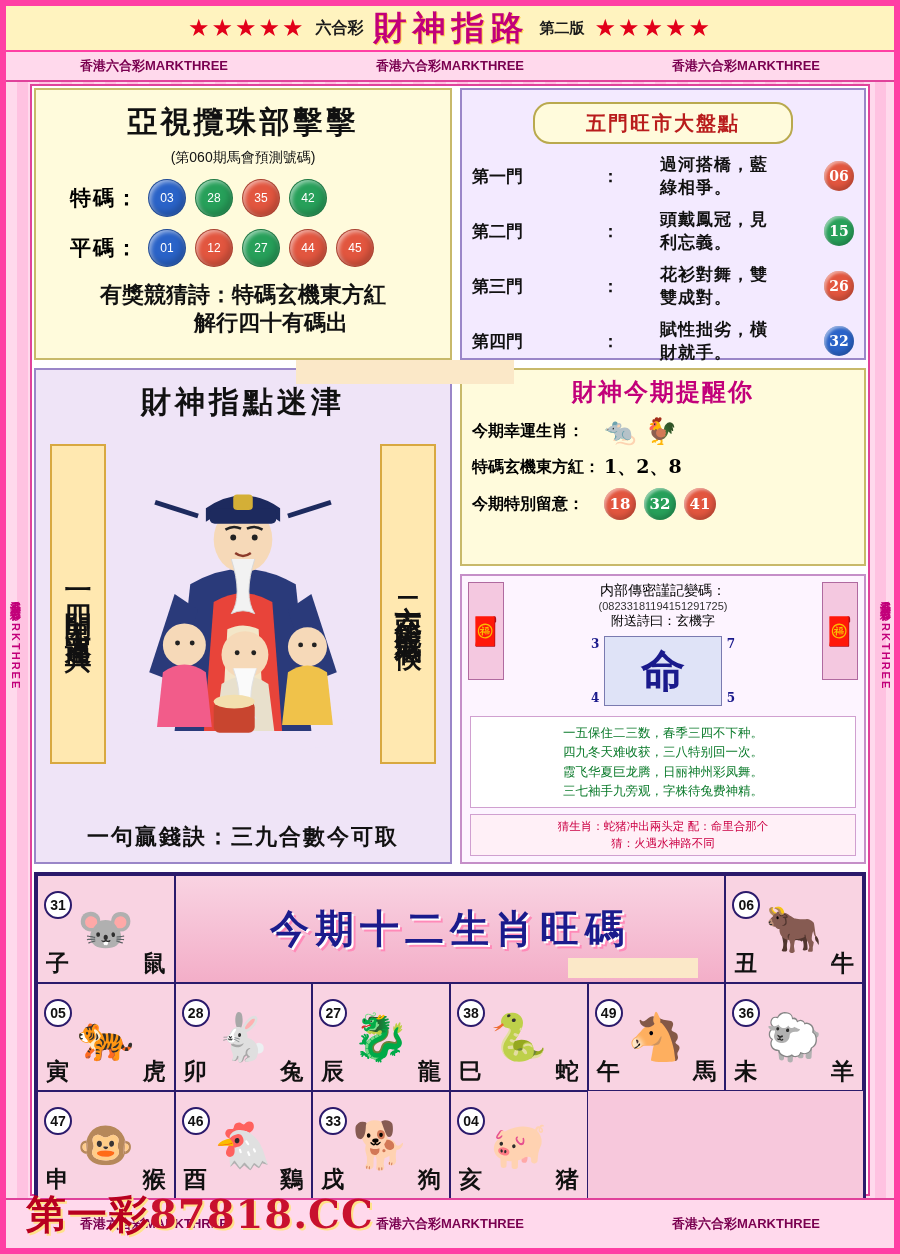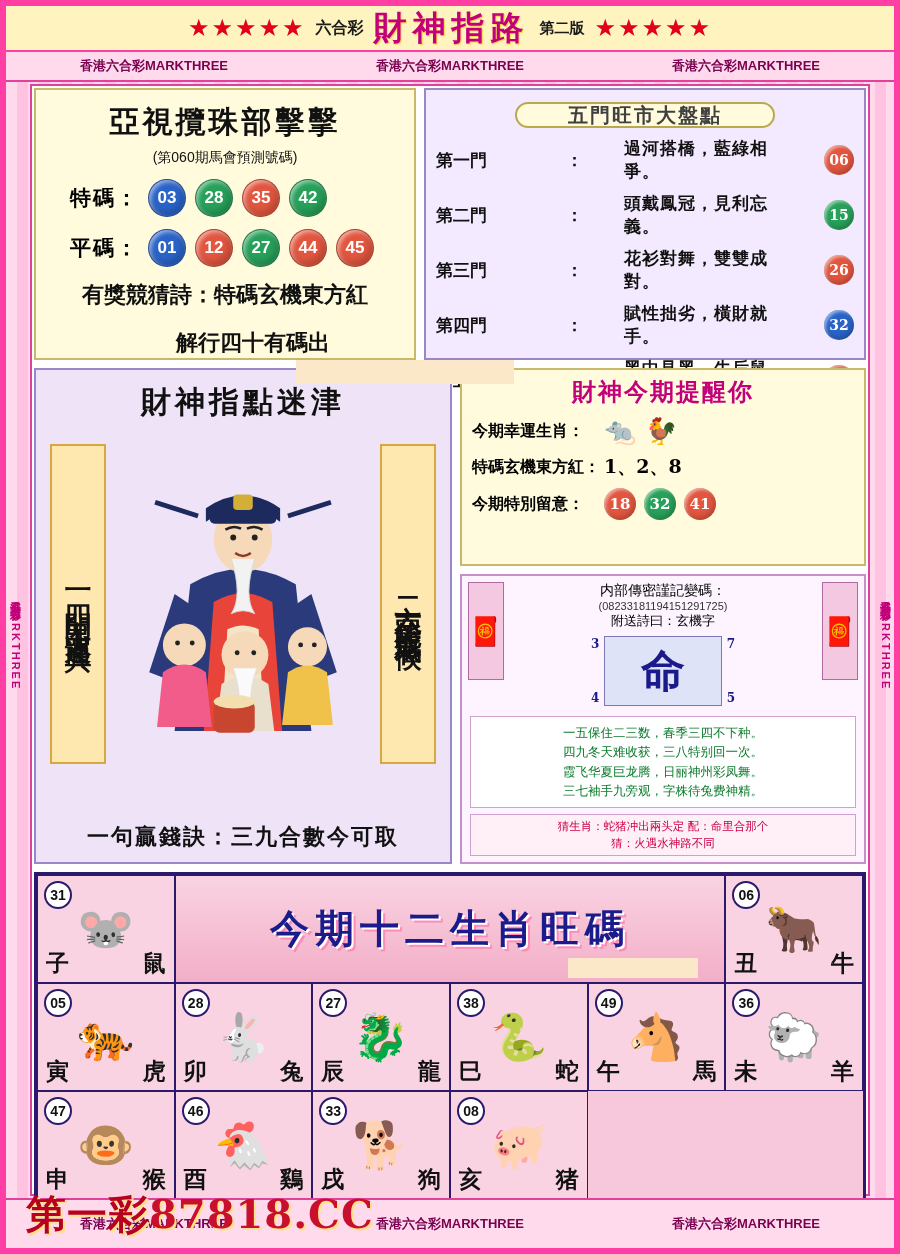--- a/index.html
+++ b/index.html
@@ -67,63 +67,63 @@
   }
   .subbanner span { white-space:nowrap; }
 
   
   .content {
     position:absolute;
     left:34px; right:34px; top:88px; bottom:62px;
   }
   .row { display:flex; gap:8px; }
   .panel-a {
-    width:382px; height:272px;
+    width:418px; height:272px;
     background:#fffbdc;
     border:2px solid #c8b96a;
     padding:8px 10px;
   }
   .title-a {
     text-align:center; font-size:30px; font-weight:bold;
     font-family:"DejaVu Serif", serif; color:#111;
     letter-spacing:3px; margin-top:4px;
   }
   .sub-a { text-align:center; font-size:14px; margin-top:6px; color:#111; }
   .ballrow { display:flex; align-items:center; gap:9px; margin-top:12px; padding-left:24px; }
   .ballrow .lbl { font-size:21px; font-weight:bold; font-family:"DejaVu Serif",serif; letter-spacing:2px;}
   .ball {
     width:38px; height:38px; border-radius:50%;
     display:flex; align-items:center; justify-content:center;
-    font-size:17px; font-weight:bold; color:#fff;
+    font-size:12px; font-weight:normal; color:#fff;
     border:1px solid rgba(0,0,0,.25);
     box-shadow:inset -3px -4px 6px rgba(0,0,0,.20), inset 2px 2px 4px rgba(255,255,255,.55);
   }
   .b-blue { background:#2a63c8; }
   .b-green{ background:#27a05a; }
   .b-red  { background:#e2563f; }
   .poem-a {
     text-align:center; font-size:22px; font-weight:bold;
     font-family:"DejaVu Serif",serif; margin-top:14px; line-height:1.25;
     color:#111;
   }
-  .poem-a .l2 { padding-left:56px;margin-top:20px; }
+  .poem-a .l2 { padding-left:56px; }
 
   
   .panel-b {
     flex:1; height:272px;
     background:#f3eaff;
     border:2px solid #9a86c8;
     padding:8px 10px;
   }
   .cap-b {
-    margin:4px auto 0; width:260px; height:26px;
+    margin:4px auto 0; width:260px; height:42px;
     background:#fffbdc; border:2px solid #b9a94e; border-radius:17px;
     display:flex; align-items:center; justify-content:center;
     font-size:20px; font-weight:bold; font-family:"DejaVu Serif",serif;
-    letter-spacing:2px; color:#404040;
+    letter-spacing:2px; color:#b91c1c;
   }
   .gate-row {
     display:flex; align-items:center; margin-top:9px; font-size:17px;
     font-family:"DejaVu Serif",serif; color:#111; font-weight:bold;gap:46px;
   }
   .gate-name { width:84px; }
   .gate-colon { width:12px; }
   .gate-text { flex:1; letter-spacing:1px; }
   .gate-ball {
     width:30px; height:30px; border-radius:50%;
@@ -228,21 +228,21 @@
     grid-template-rows:repeat(3,1fr);
     gap:0;
   }
   .zcell {
     border:1px solid #2b1a6b;
     background:#f9d3e2;
     position:relative;
     overflow:hidden;
   }
   .znum {
-    position:absolute; left:6px; top:5px;
+    position:absolute; left:6px; top:15px;
     width:28px; height:28px; border-radius:50%;
     background:#fff; border:2px solid #2b1a6b;
     display:flex; align-items:center; justify-content:center;
     font-size:14px; font-weight:bold; color:#111;
   }
   .zimg { position:absolute; inset:0; display:flex; align-items:center; justify-content:center; font-size:46px; }
   .zbranch {
     position:absolute; left:8px; bottom:3px;
     font-size:23px; font-weight:bold; font-family:"DejaVu Serif",serif; color:#111;
   }
@@ -564,21 +564,21 @@
         <div class="zname">鷄</div>
       </div>
       <div class="zcell">
         <div class="zimg">🐕</div>
         <div class="znum">33</div>
         <div class="zbranch">戌</div>
         <div class="zname">狗</div>
       </div>
       <div class="zcell">
         <div class="zimg">🐖</div>
-        <div class="znum">08</div>
+        <div class="znum">04</div>
         <div class="zbranch">亥</div>
         <div class="zname">猪</div>
       </div>
     </div>
   </div>
 
   <div class="censor" style="left:296px; top:360px; width:218px; height:24px;"></div>
 
   <div class="footer">
     <span>香港六合彩MARKTHREE</span>

